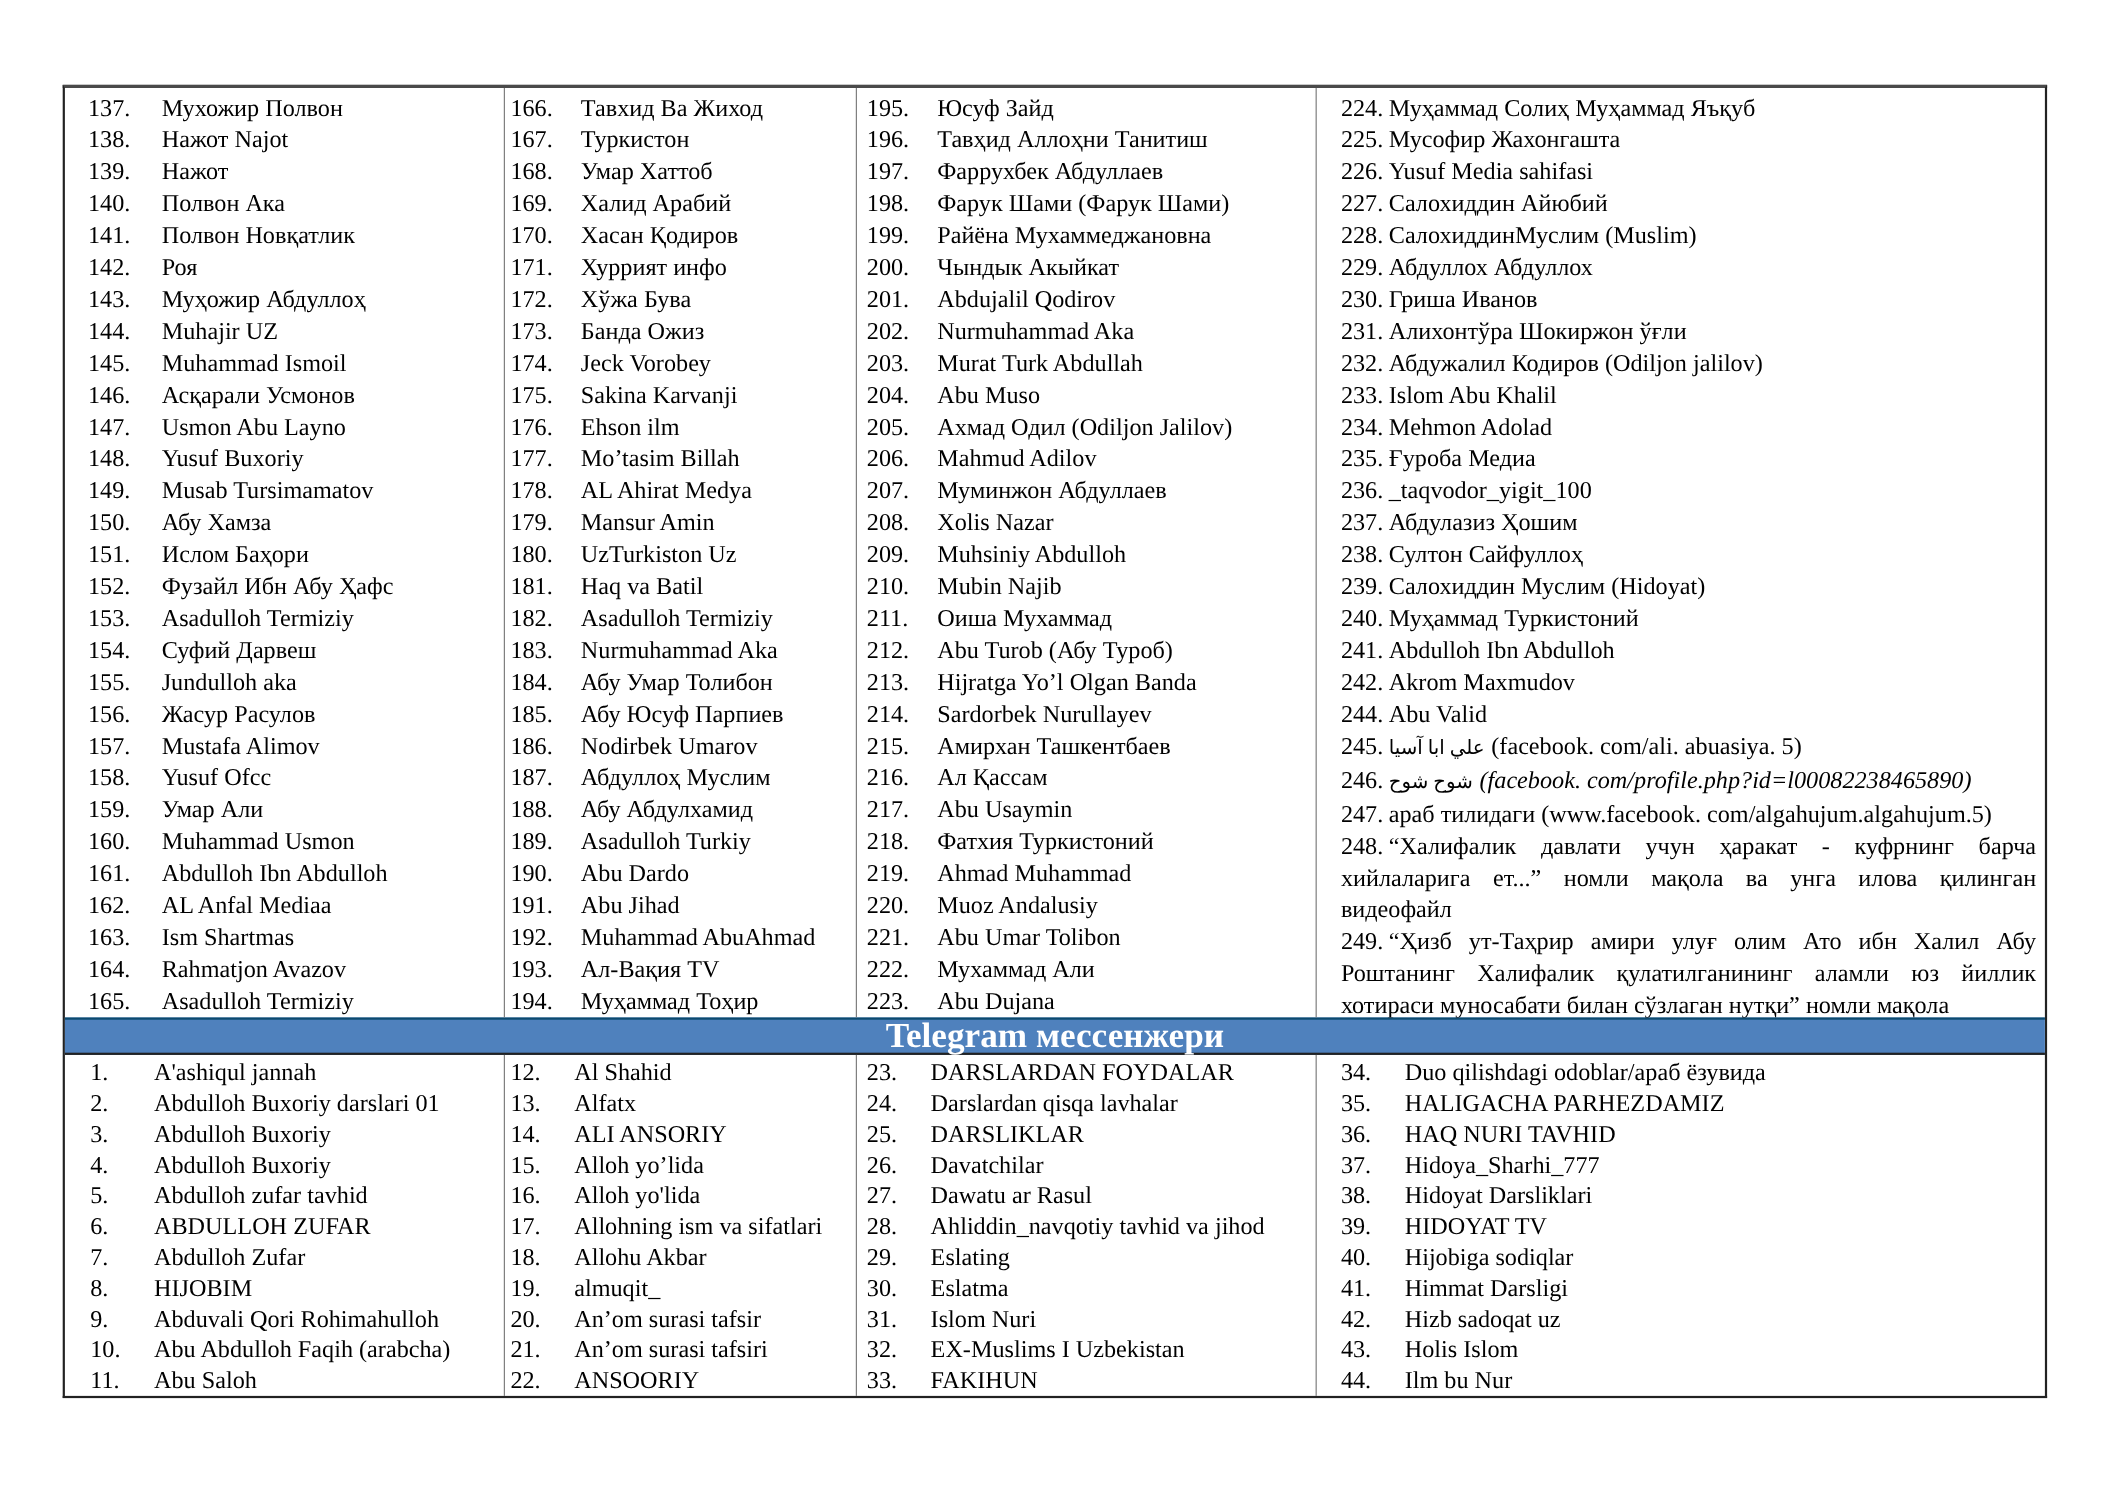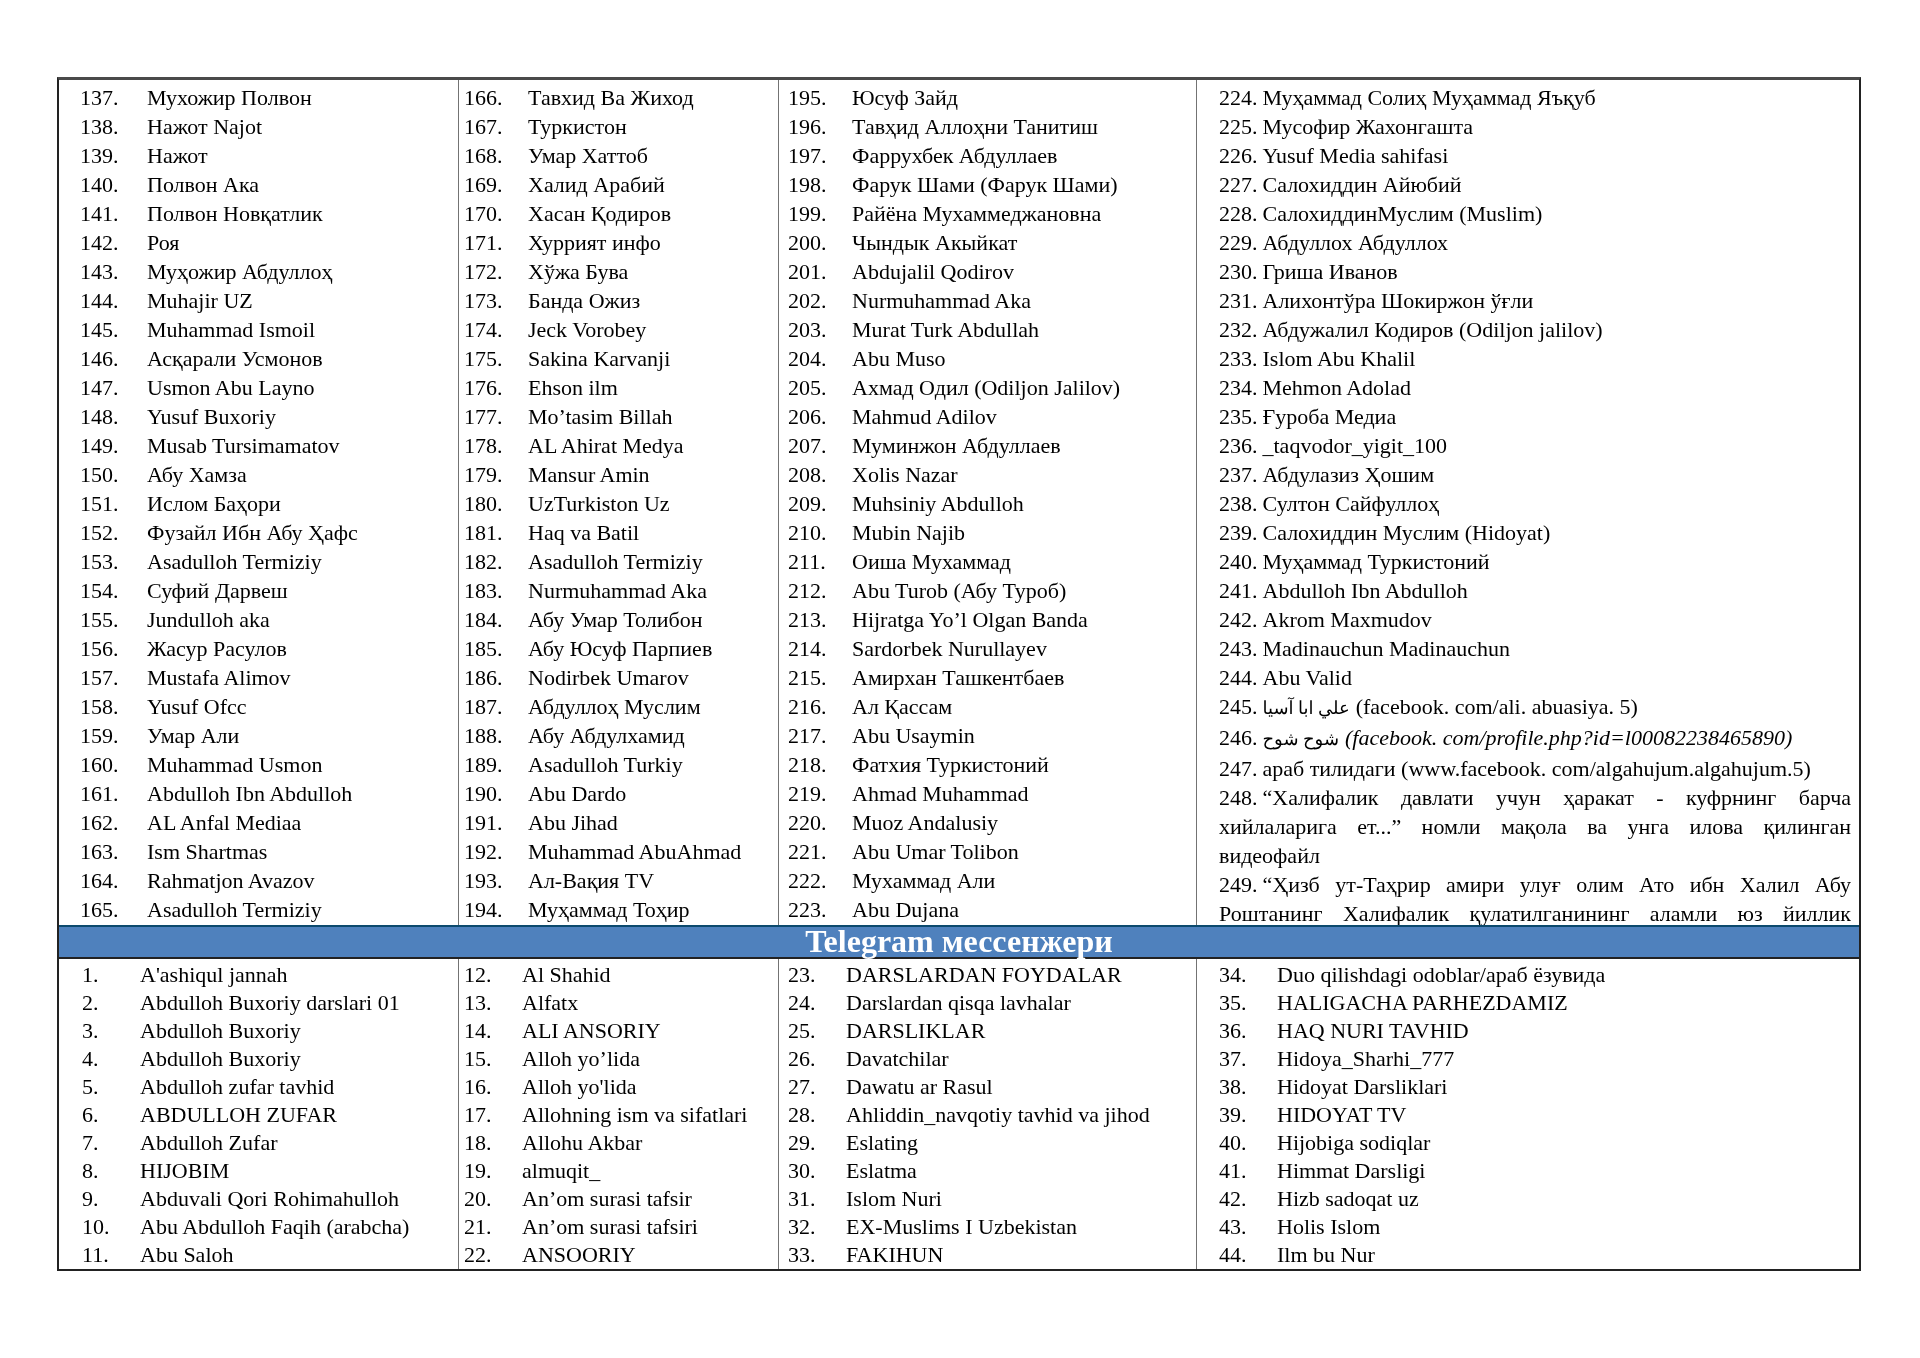--- a/index.html
+++ b/index.html
@@ -427,21 +427,20 @@
           <li class="item"><span class="num">233.</span><span class="txt"><span class="lbl">Islom Abu Khalil</span></span></li>
           <li class="item"><span class="num">234.</span><span class="txt"><span class="lbl">Mehmon Adolad</span></span></li>
           <li class="item"><span class="num">235.</span><span class="txt"><span class="lbl">Ғуроба Медиа</span></span></li>
           <li class="item"><span class="num">236.</span><span class="txt"><span class="lbl">_taqvodor_yigit_100</span></span></li>
           <li class="item"><span class="num">237.</span><span class="txt"><span class="lbl">Абдулазиз Ҳошим</span></span></li>
           <li class="item"><span class="num">238.</span><span class="txt"><span class="lbl">Султон Сайфуллоҳ</span></span></li>
           <li class="item"><span class="num">239.</span><span class="txt"><span class="lbl">Салохиддин Муслим (Hidoyat)</span></span></li>
           <li class="item"><span class="num">240.</span><span class="txt"><span class="lbl">Муҳаммад Туркистоний</span></span></li>
           <li class="item"><span class="num">241.</span><span class="txt"><span class="lbl">Abdulloh Ibn Abdulloh</span></span></li>
           <li class="item"><span class="num">242.</span><span class="txt"><span class="lbl">Akrom Maxmudov</span></span></li>
-          <li class="item"><span class="num">243.</span><span class="txt"><span class="lbl">Madinauchun Madinauchun</span></span></li>
           <li class="item"><span class="num">244.</span><span class="txt"><span class="lbl">Abu Valid</span></span></li>
           <li class="item"><span class="num">245.</span><span class="txt"><span class="ar">علي ابا آسيا</span><span class="lbl">(facebook. com/ali. abuasiya. 5)</span></span></li>
           <li class="item"><span class="num">246.</span><span class="txt"><span class="ar">شوح شوح</span><span class="it">(facebook. com/profile.php?id=l00082238465890)</span></span></li>
           <li class="item"><span class="num">247.</span><span class="txt"><span class="lbl">араб тилидаги (www.facebook. com/algahujum.algahujum.5)</span></span></li>
           <li class="item wrap"><span class="num">248.</span><span class="txt"><span class="lbl">“Халифалик давлати учун ҳаракат - куфрнинг барча хийлаларига ет...” номли мақола ва унга илова қилинган видеофайл</span></span></li>
           <li class="item wrap"><span class="num">249.</span><span class="txt"><span class="lbl">“Ҳизб ут-Таҳрир амири улуғ олим Ато ибн Халил Абу Роштанинг Халифалик қулатилганининг аламли юз йиллик хотираси муносабати билан сўзлаган нутқи” номли мақола</span></span></li>
         </ol>
     </div>
   </div>
 

